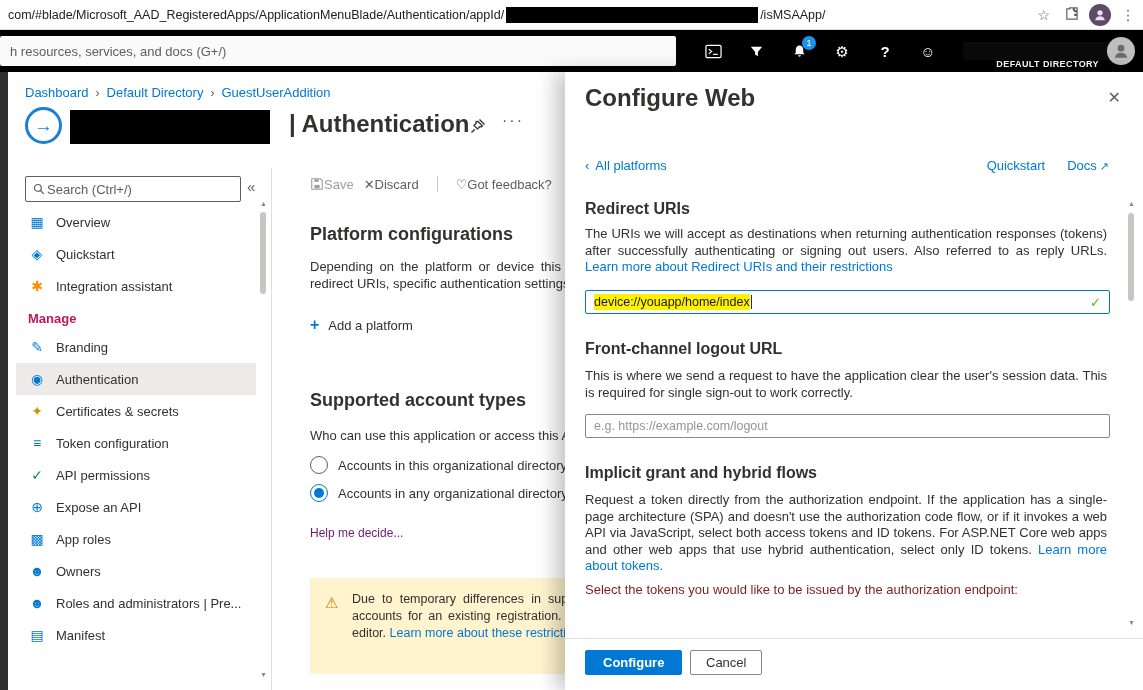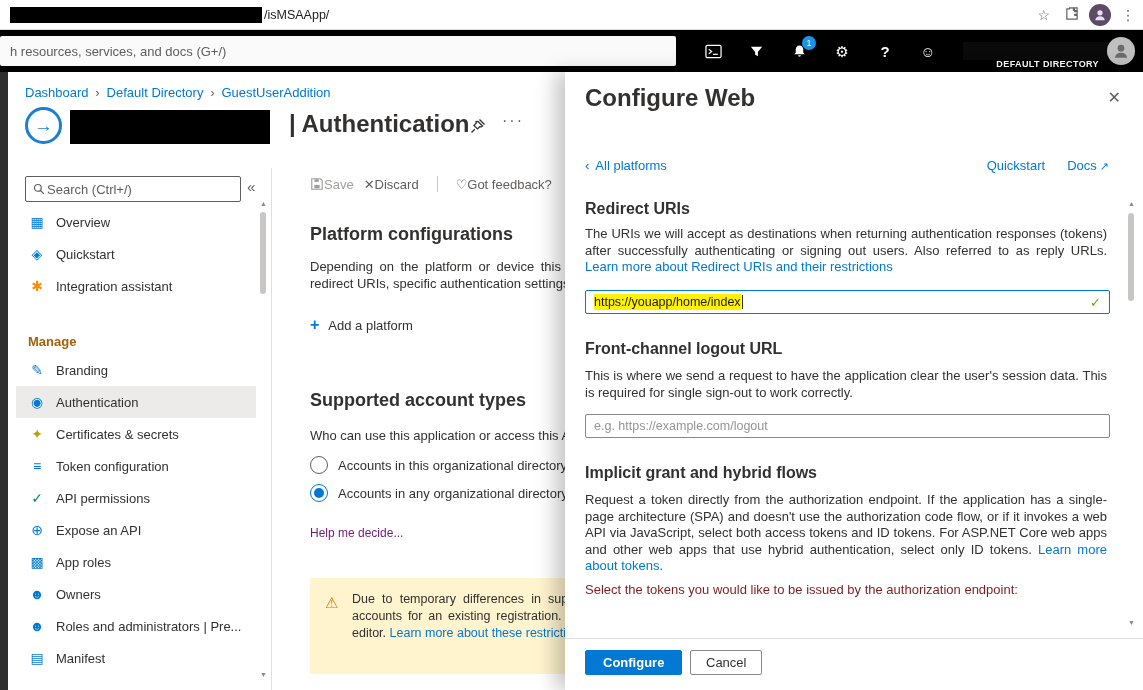--- a/index.html
+++ b/index.html
@@ -42,21 +42,21 @@
   
   .side-search{position:absolute;left:25px;top:176px;width:216px;height:26px;border:1px solid #605e5c;border-radius:2px;background:#fff;display:flex;align-items:center;gap:2px;padding:0 7px}
   .side-search input{border:none;outline:none;flex:1;font-size:13px;font-family:inherit;color:#323130;background:transparent}
   .side-search input::placeholder{color:#605e5c}
   .collapse{position:absolute;left:247px;top:178px;font-size:15px;color:#605e5c;cursor:pointer}
   .nav{position:absolute;left:16px;top:206px;width:240px;font-size:13px}
   .nav-item{height:32px;display:flex;align-items:center;gap:10px;padding-left:12px;cursor:pointer;white-space:nowrap;overflow:hidden}
   .nav-item.sel{background:#edebe9}
   .nav-ico{width:18px;text-align:center;font-size:14px;flex:none}
   .ico-blue{color:#0078d4}.ico-teal{color:#008272}.ico-orange{color:#ff8c00}.ico-gold{color:#c19c00}
-  .nav-sec{margin-top:28px;height:24px;line-height:24px;padding-left:12px;font-weight:700;color:#a16207}
+  .nav-sec{margin-top:5px;height:24px;line-height:24px;padding-left:12px;font-weight:700;color:#be185d}
   .sb-scroll{position:absolute;left:257px;top:200px;width:13px;height:478px}
   .sb-arrow{position:absolute;left:0;width:13px;text-align:center;font-size:7px;color:#8a8886}
   .sb-thumb{position:absolute;left:3px;width:6px;background:#c8c6c4;border-radius:3px}
 
   
   .toolbar{position:absolute;left:310px;top:176px;display:flex;align-items:center;gap:10px;font-size:13px;white-space:nowrap}
   .tool-btn{display:flex;align-items:center;cursor:pointer}
   .tool-save{color:#a19f9d}
   .tool-grey{color:#605e5c}
   .tool-sep{width:1px;height:16px;background:#c8c6c4;margin:0 8px}
@@ -97,20 +97,21 @@
   .btn-primary{left:20px;padding:0 17px;background:#0078d4;border:1px solid #0078d4;color:#fff;font-weight:600}
   .btn-secondary{left:125px;padding:0 15px;background:#fff;border:1px solid #8a8886;color:#323130}
 </style>
 </head>
 <body>
 
 <div class="stage">
 
   <div class="browser-bar">
     <div class="addr">
+      <span>com/#blade/Microsoft_AAD_RegisteredApps/ApplicationMenuBlade/Authentication/appId/</span>
       <span class="redact-i"></span>
       <span>/isMSAApp/</span>
       <span class="star">☆</span>
     </div>
     <span class="bb-ico">
       <svg width="15" height="15" viewBox="0 0 16 16">
           <path d="M6 2h4v2.3c0 .6 1 .6 1 0V2h3v3h-2.3c-.6 0-.6 1 0 1H14v3h-2.3c-.6 0-.6 1 0 1H14v4H3V3h3z" fill="none" stroke="#5f6368" stroke-width="1.3"></path>
         </svg>
     </span>
     <span class="bb-avatar">
@@ -312,21 +313,21 @@
     <div class="top-links">
       <span>Quickstart</span>
       <span><span>Docs</span><span style="font-size:11px;margin-left:3px">↗</span></span>
     </div>
 
     <div class="h-sec" style="top:128px">Redirect URIs</div>
     <div class="p-sec" style="top:154px">
       <span>The URIs we will accept as destinations when returning authentication responses (tokens) after successfully authenticating or signing out users. Also referred to as reply URLs. </span><span class="link">Learn more about Redirect URIs and their restrictions</span>
     </div>
     <div class="uri-input">
-      <span class="uri-val">https://youapp/home/index</span>
+      <span class="uri-val">device://youapp/home/index</span>
       <span class="caret"></span>
       <span class="check">✓</span>
     </div>
 
     <div class="h-sec" style="top:268px">Front-channel logout URL</div>
     <div class="p-sec" style="top:296px">This is where we send a request to have the application clear the user's session data. This is required for single sign-out to work correctly.</div>
     <input type="text" class="txt-input" style="top: 342px;" placeholder="e.g. https://example.com/logout">
 
     <div class="h-sec" style="top:392px">Implicit grant and hybrid flows</div>
     <div class="p-sec" style="top:420px">

